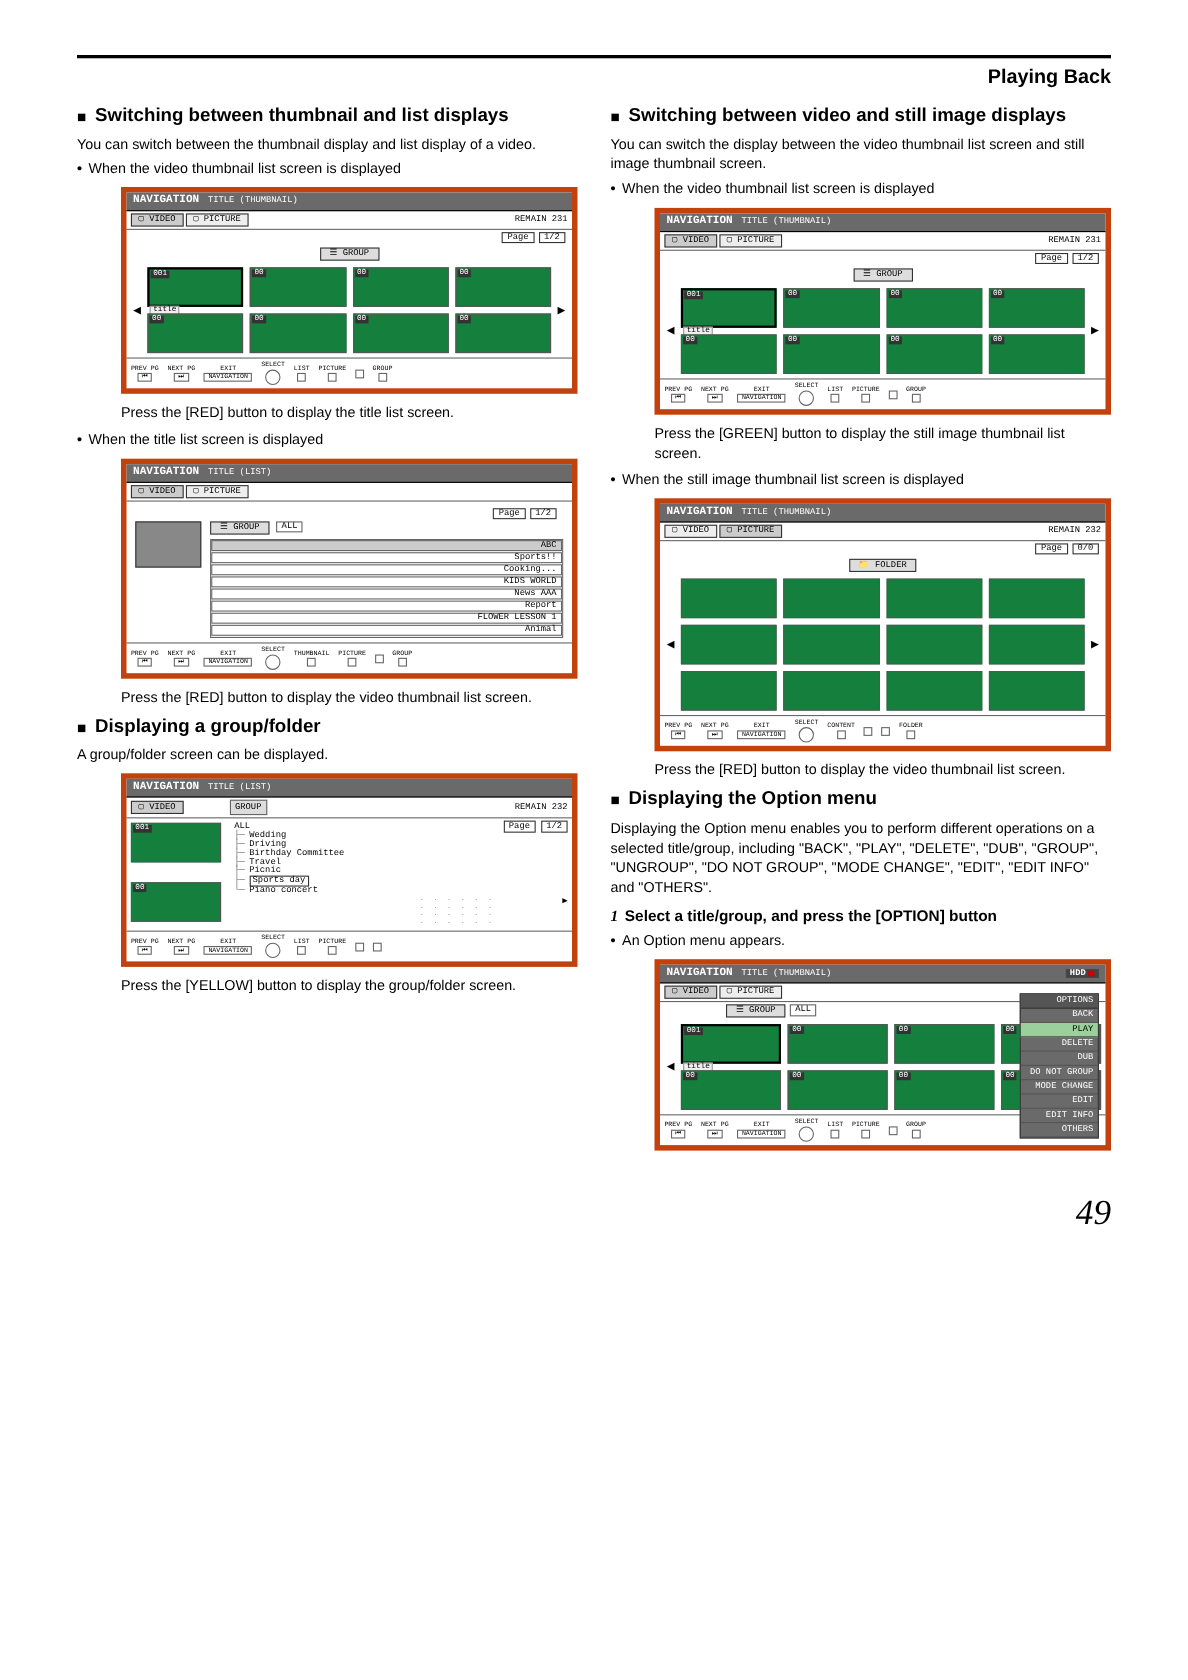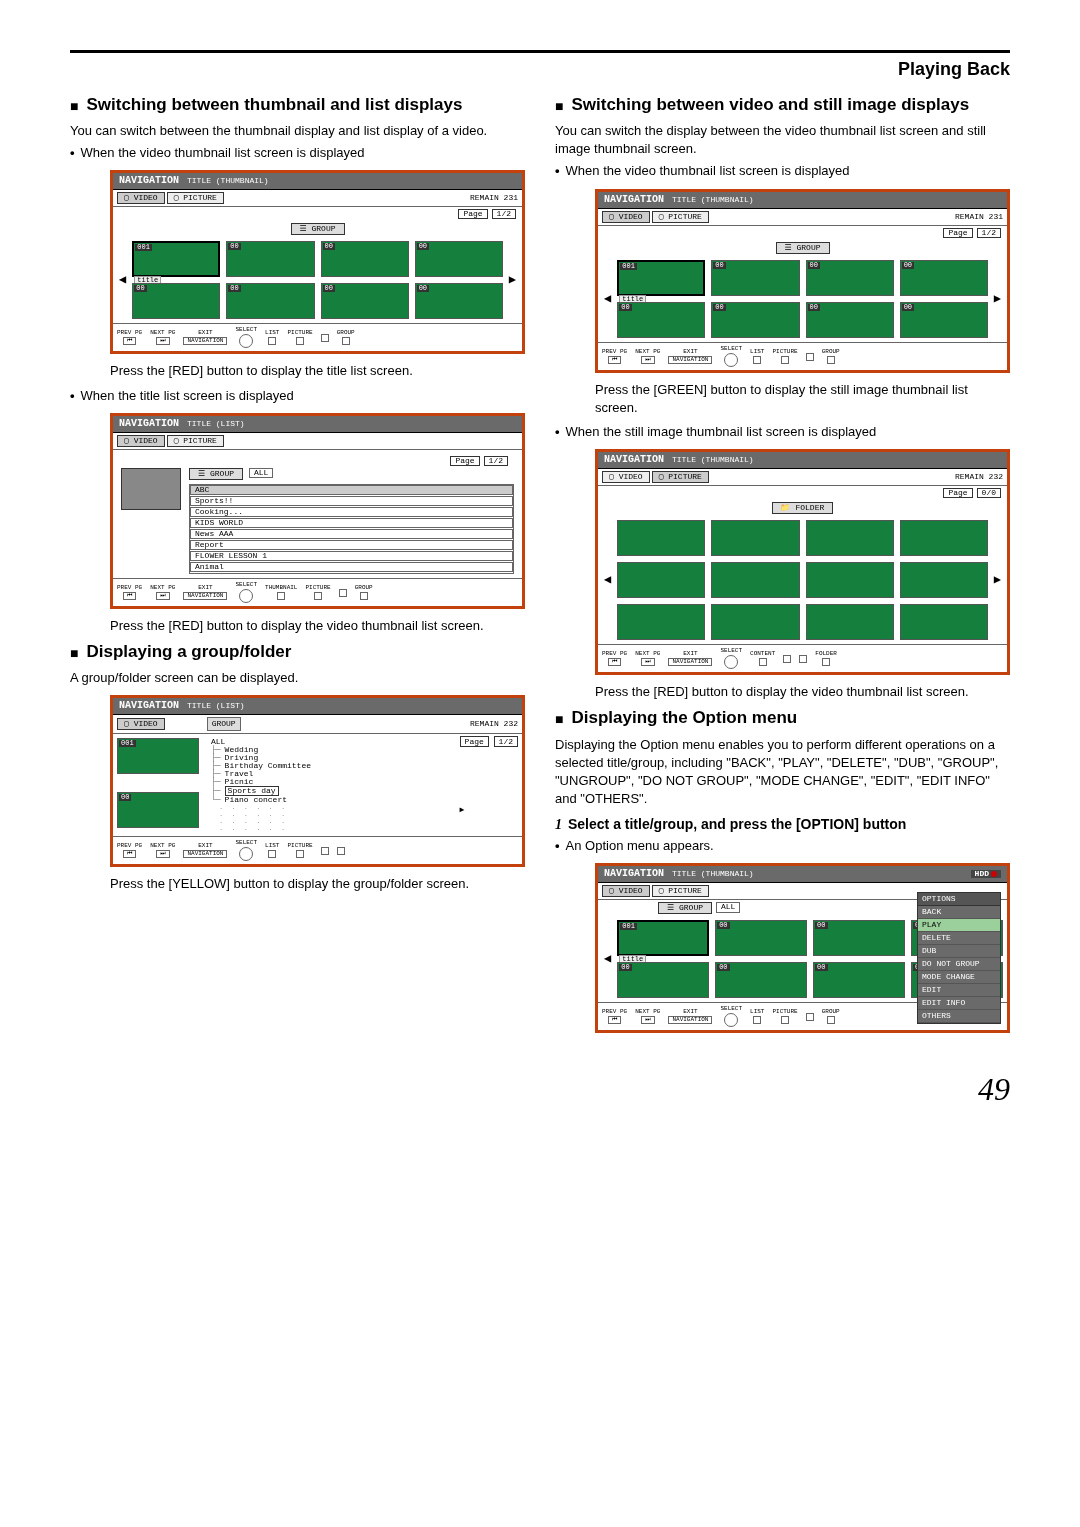--- a/index.html
+++ b/index.html
@@ -10,21 +10,21 @@
 .col { flex: 1; min-width: 0; }
 .section-header { display: flex; align-items: flex-start; gap: 8px; font-weight: bold; font-size: 17px; margin-bottom: 6px; line-height: 1.3; }
 .bullet-sq { font-size: 14px; margin-top: 3px; }
 .body-text { font-size: 13px; line-height: 1.4; margin-bottom: 4px; }
 .body-text-indent { font-size: 13px; line-height: 1.4; margin-left: 40px; margin-bottom: 6px; }
 .dot-bullet { font-size: 13px; line-height: 1.4; margin-bottom: 4px; display: flex; gap: 6px; }
 .dot-bullet .dot { font-weight: bold; }
 .step-line { font-weight: bold; font-size: 14px; margin-top: 8px; margin-bottom: 4px; }
 .step-num { font-style: italic; font-family: Georgia, serif; margin-right: 6px; }
 .screenshot-wrap { margin: 8px 0 8px 40px; }
-.nav-screen { border: 3px solid #c2410c; background: #fff; font-family: 'Courier New', monospace; font-size: 9px; line-height: 1; position: relative; }
+.nav-screen { border: 5px solid #c2410c; background: #fff; font-family: 'Courier New', monospace; font-size: 9px; line-height: 1; position: relative; text-align: right; }
 .nav-title { background: #6a6a6a; color: #fff; padding: 3px 6px; font-weight: bold; font-size: 10px; display: flex; align-items: center; gap: 8px; border-bottom: 1px solid #000; }
 .nav-title .sub { font-weight: normal; font-size: 8px; }
 .tabs-row { display: flex; align-items: center; border-bottom: 1px solid #666; padding: 2px 4px; font-size: 8px; }
 .tab { border: 1px solid #333; padding: 1px 6px; margin-right: 2px; background: #eee; }
 .tab.active { background: #ccc; }
 .remain { margin-left: auto; font-size: 8px; }
 .page-row { display: flex; justify-content: flex-end; align-items: center; padding: 2px 6px; gap: 4px; font-size: 8px; }
 .page-box { border: 1px solid #333; padding: 0 4px; }
 .group-bar { display: flex; justify-content: center; padding: 2px 0; }
 .group-label { border: 1px solid #333; background: #ddd; padding: 1px 8px; font-size: 8px; }
@@ -47,21 +47,21 @@
 .group-line { display: flex; gap: 6px; align-items: center; margin-bottom: 4px; }
 .list-box { border: 1px solid #666; padding: 0 4px; font-size: 8px; display: block; margin-bottom: 1px; background: #fff; }
 .list-box.header { background: #ccc; }
 .list-lines { border: 1px solid #666; padding: 0; margin-top: 2px; }
 .group-screen-body { display: flex; }
 .group-left { flex: 1; padding: 4px; }
 .group-dropdown { background: #ddd; border: 1px solid #666; padding: 2px 4px; font-size: 8px; margin-left: 30px; margin-right: 30px; }
 .tree-item { font-size: 8px; padding-left: 4px; display: flex; align-items: center; gap: 4px; }
 .tree-branch { color: #666; }
 .dots-line { color: #999; letter-spacing: 2px; font-size: 7px; padding-left: 12px; }
-.option-menu { position: absolute; right: 6px; top: 26px; background: #6a6a6a; color: #fff; border: 1px solid #333; font-size: 8px; width: 84px; z-index: 10; }
+.option-menu { position: absolute; right: 6px; top: 26px; background: #6a6a6a; color: #fff; border: 1px solid #333; font-size: 8px; width: 72px; z-index: 10; }
 .option-header { background: #555; padding: 2px 4px; border-bottom: 1px solid #333; }
 .option-item { padding: 2px 4px; border-bottom: 1px solid #555; }
 .option-item.selected { background: #9bcf9b; color: #000; position: relative; }
 .hdd-badge { margin-left: auto; background: #444; color: #fff; padding: 0 4px; display: flex; align-items: center; gap: 2px; font-size: 8px; }
 .hdd-badge .record-dot { width: 6px; height: 6px; background: #c00; border-radius: 50%; }
 .page-number { text-align: right; font-style: italic; font-family: Georgia, serif; font-size: 32px; margin-top: 30px; }
 </style>
 </head>
 <body>
 

